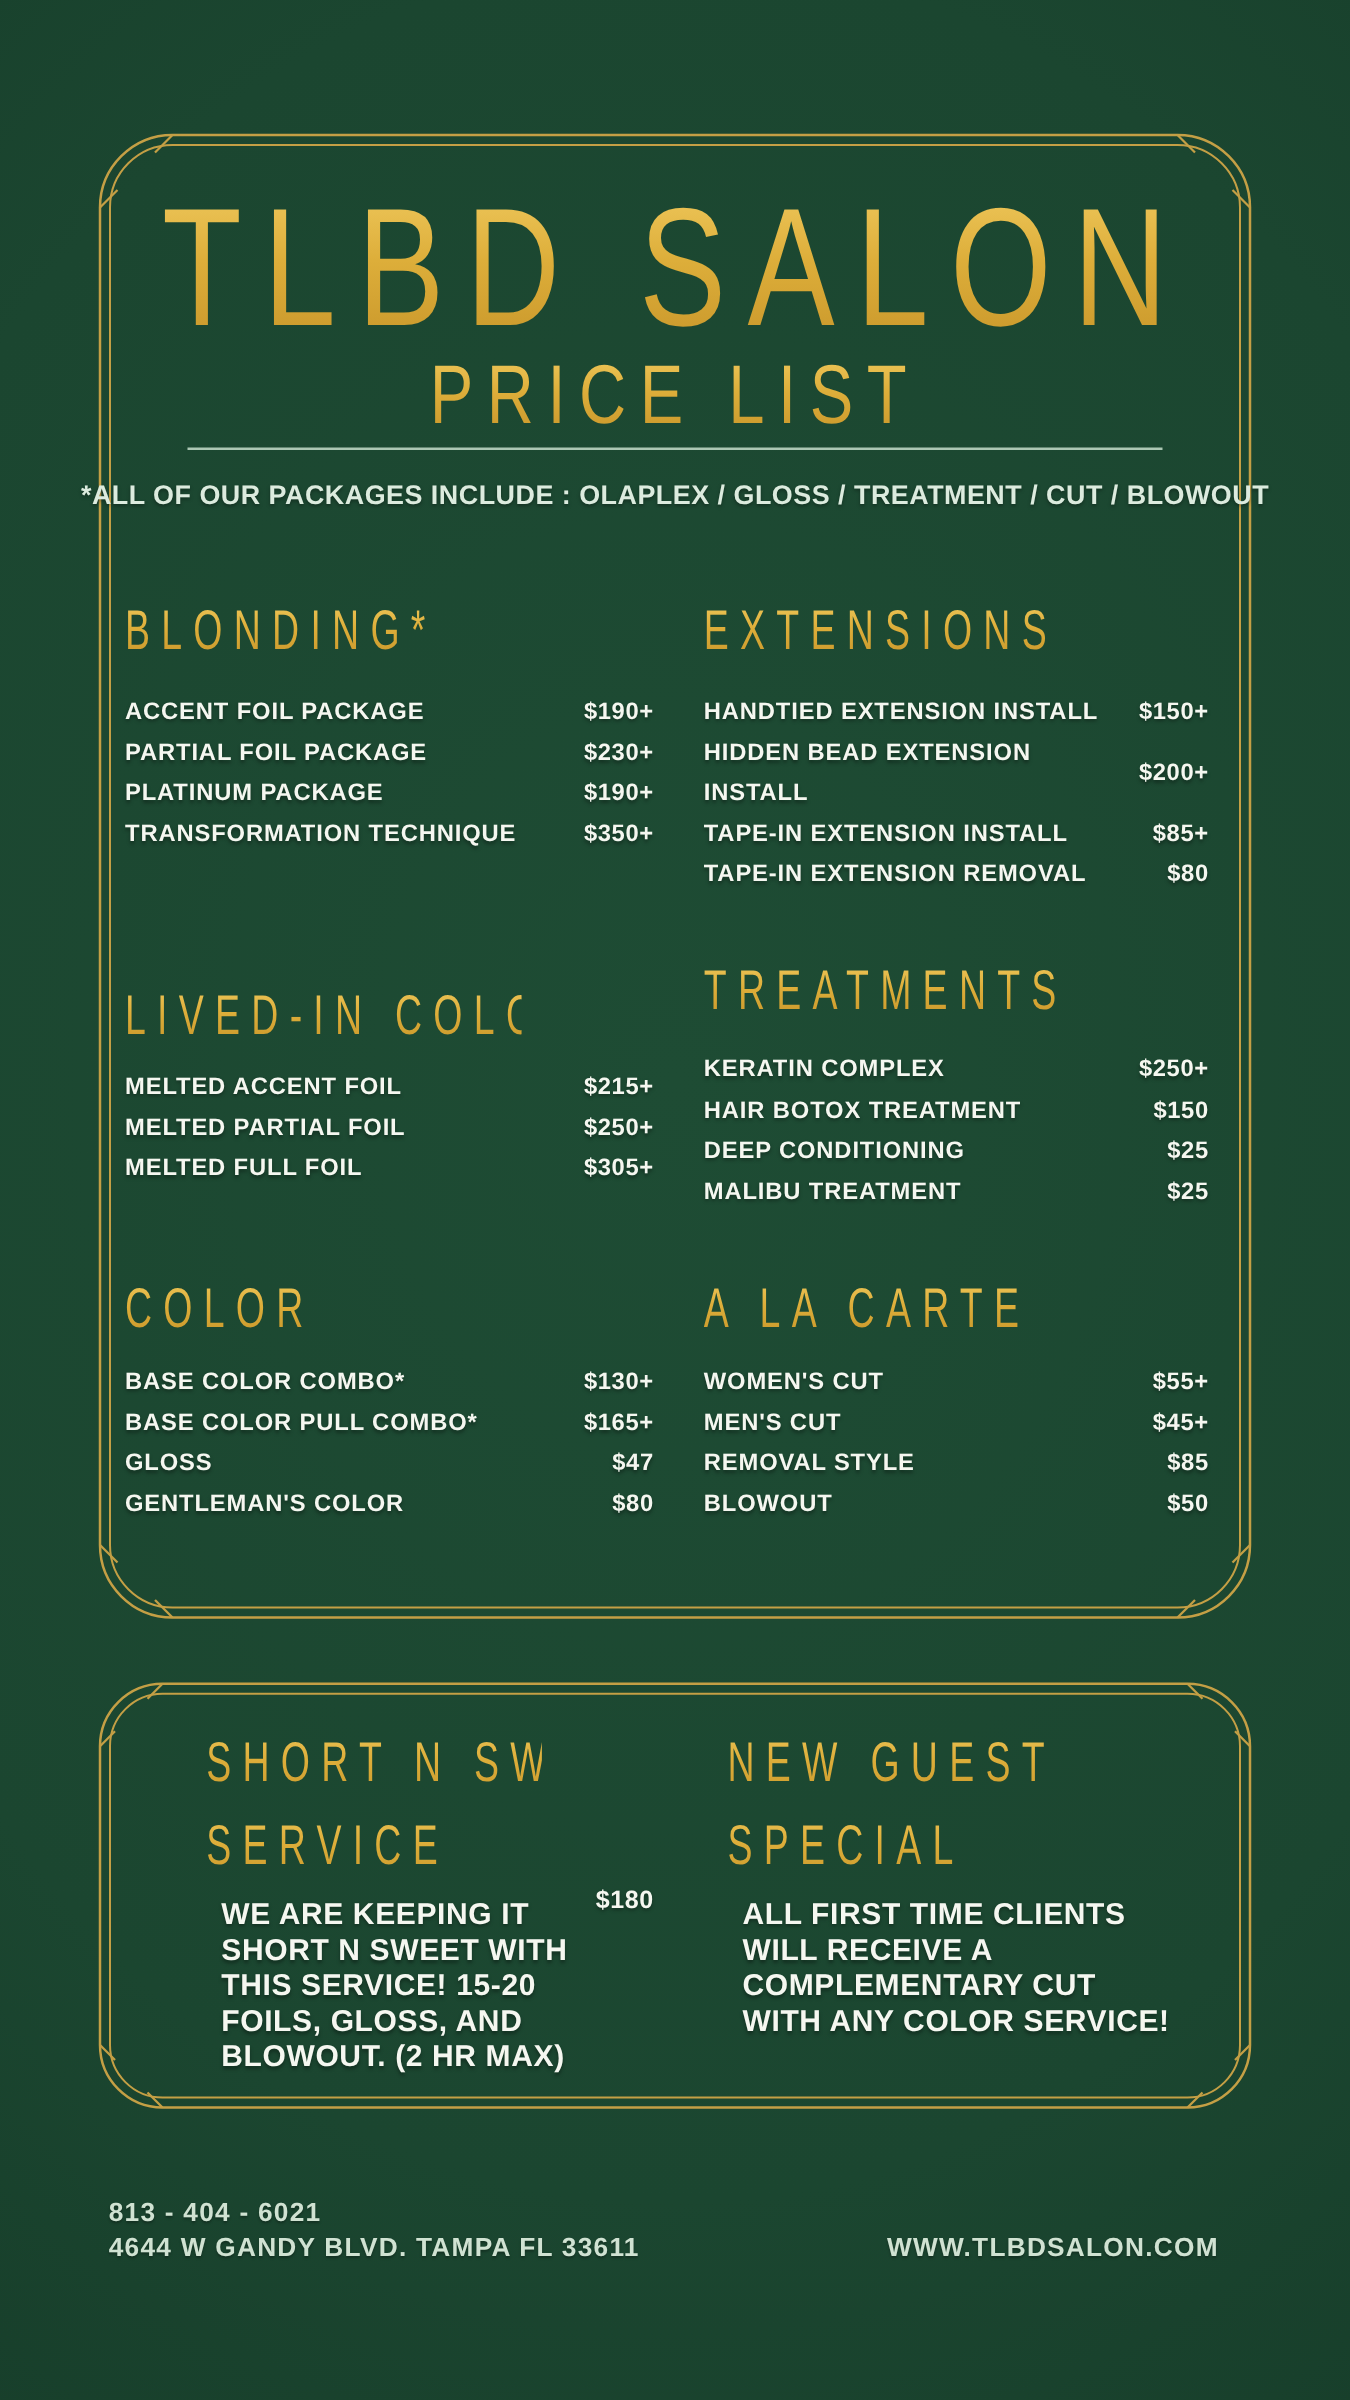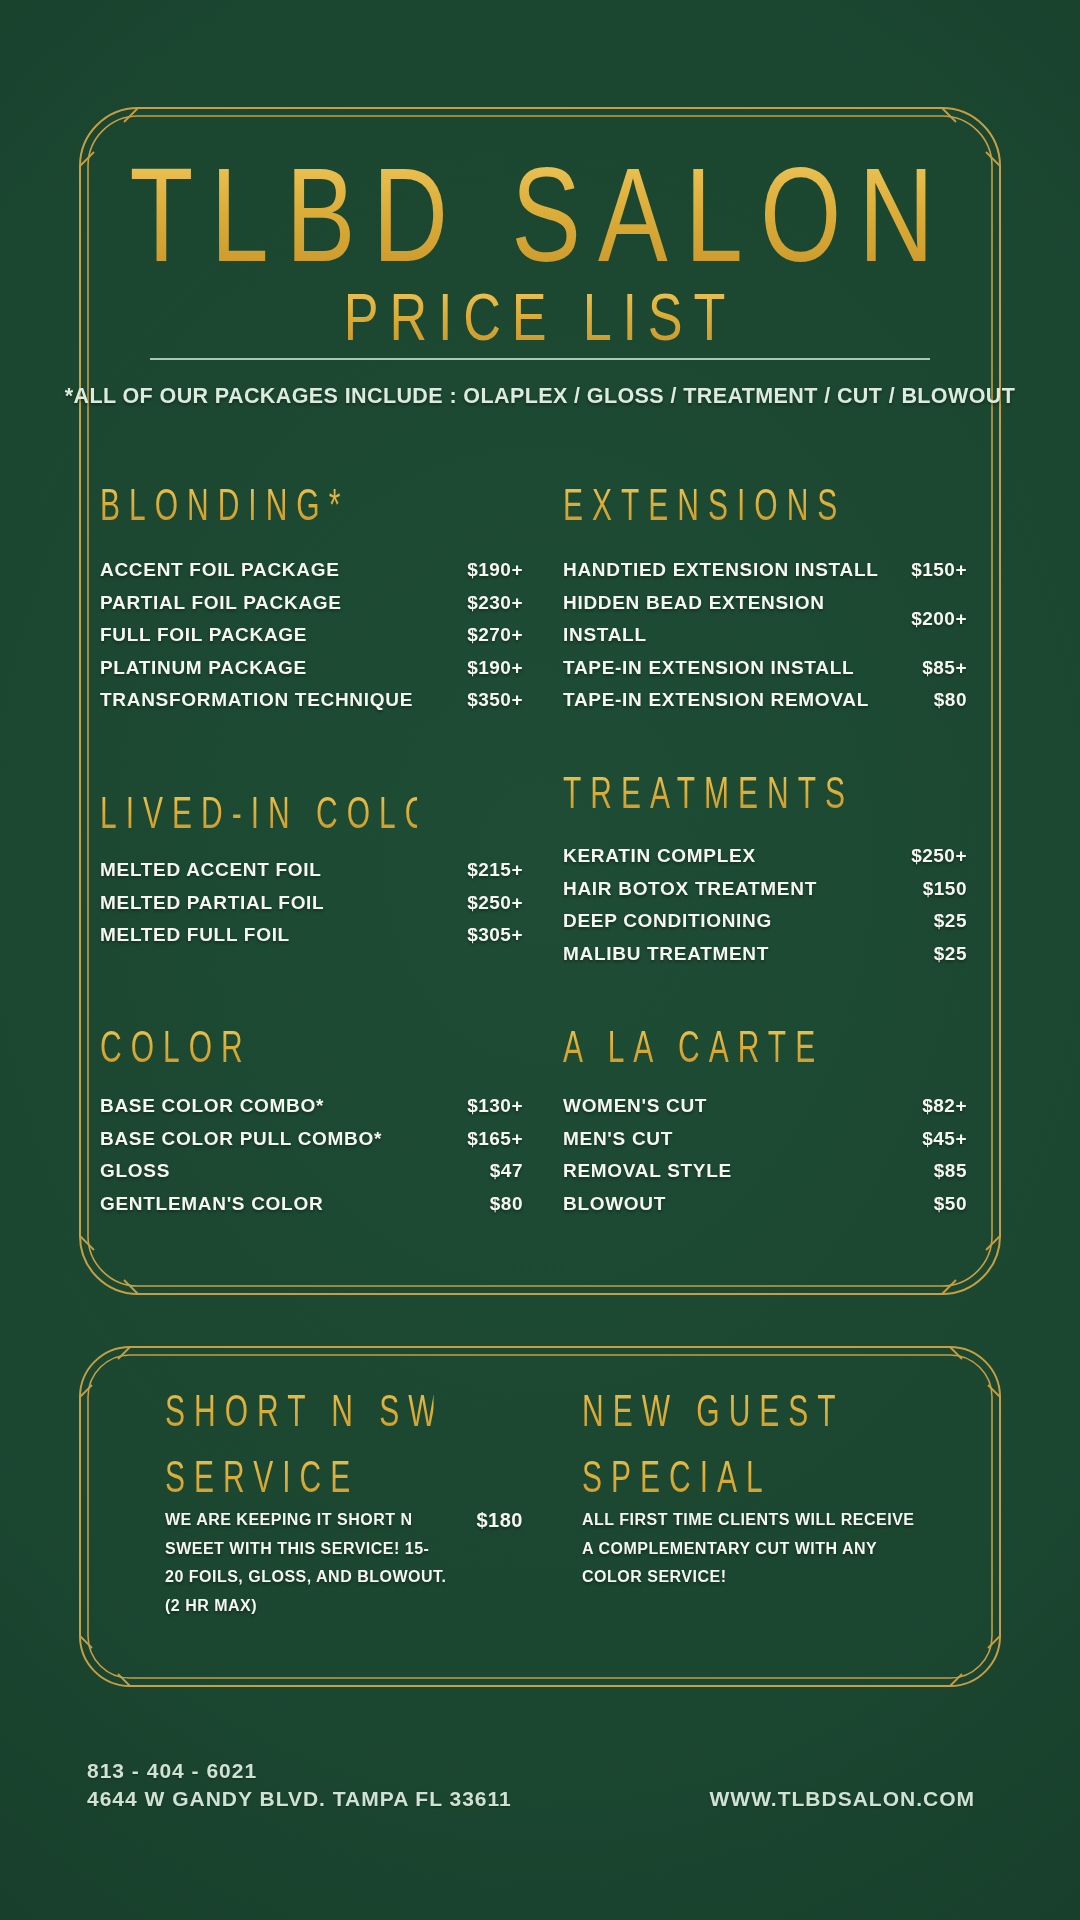--- a/index.html
+++ b/index.html
@@ -61,21 +61,21 @@
   
   .promo{position:absolute;}
   #promo-left{left:165px;top:1378px;width:358px;}
   #promo-right{left:582px;top:1378px;width:395px;}
   .promo-title{
     margin:0;font-size:40px;font-weight:400;line-height:59px;letter-spacing:12px;white-space:nowrap;
     transform:scale(0.75,1.12);transform-origin:left top;
   }
   .promo-body{display:flex;justify-content:space-between;align-items:flex-start;margin-top:10px;}
   .promo-body p{
-    margin:0;font-size:16px;font-weight:700;letter-spacing:.5px;line-height:28.5px;color:#f5f7f0;
+    margin:12px;font-size:24px;font-weight:700;letter-spacing:.5px;line-height:28.5px;color:#f5f7f0;
     text-shadow:0 2px 3px rgba(0,0,0,.35);
   }
   #promo-left .promo-body p{width:282px;}
   #promo-right .promo-body p{width:342px;}
   .promo-body .price{
     font-size:20px;font-weight:700;letter-spacing:.5px;line-height:28.5px;color:#f5f7f0;white-space:nowrap;
     text-shadow:0 2px 3px rgba(0,0,0,.35);
   }
   
   .footer-line{
@@ -119,24 +119,20 @@
 
     <div class="row">
           <span class="label">ACCENT FOIL PACKAGE</span>
           <span class="price">$190+</span>
         </div>
         <div class="row">
           <span class="label">PARTIAL FOIL PACKAGE</span>
           <span class="price">$230+</span>
         </div>
         <div class="row">
-          <span class="label">FULL FOIL PACKAGE</span>
-          <span class="price">$270+</span>
-        </div>
-        <div class="row">
           <span class="label">PLATINUM PACKAGE</span>
           <span class="price">$190+</span>
         </div>
         <div class="row">
           <span class="label">TRANSFORMATION TECHNIQUE</span>
           <span class="price">$350+</span>
         </div>
       </div>
   </section>
 
@@ -227,21 +223,21 @@
         </div>
       </div>
   </section>
 
   <section class="menu-section col-right" id="s-alacarte">
     <h2 class="gold-grad">A LA CARTE</h2>
     <div class="items">
 
     <div class="row">
           <span class="label">WOMEN'S CUT</span>
-          <span class="price">$82+</span>
+          <span class="price">$55+</span>
         </div>
         <div class="row">
           <span class="label">MEN'S CUT</span>
           <span class="price">$45+</span>
         </div>
         <div class="row">
           <span class="label">REMOVAL STYLE</span>
           <span class="price">$85</span>
         </div>
         <div class="row">

